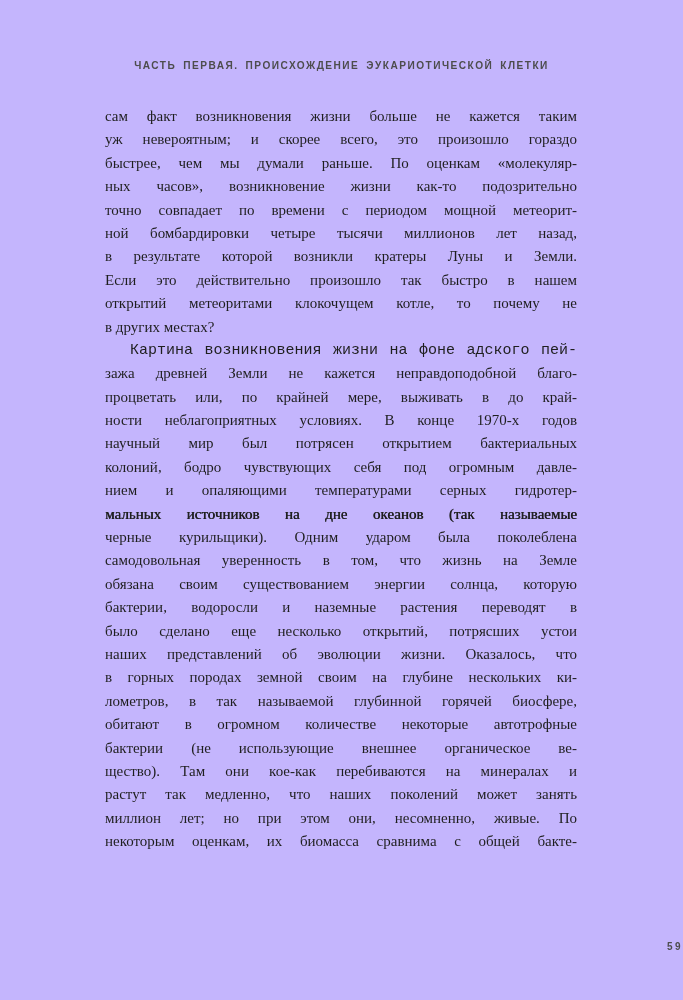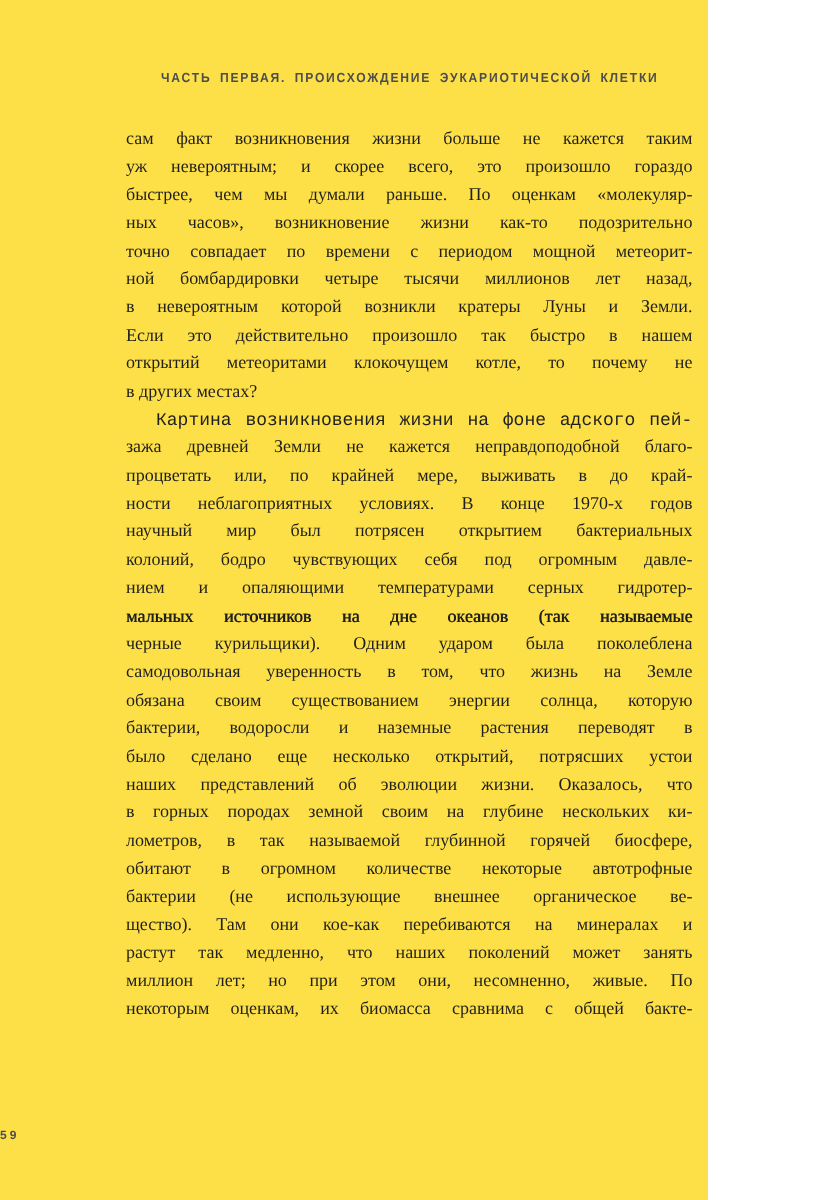--- a/index.html
+++ b/index.html
@@ -2,23 +2,23 @@
 <html><head>
 <meta charset="utf-8">
 <style>
   html, body {
     margin: 0;
     padding: 0;
     background: #ffffff;
   }
   .page {
     position: relative;
-    width: 590px;
+    width: 683px;
     height: 1000px;
-    background: #fde047;
+    background: #c4b5fd;
     overflow: hidden;
     font-family: "Liberation Serif", "DejaVu Serif", serif;
   }
   .running-header {
     position: absolute;
     top: 59px;
     left: 0;
     width: 683px;
     text-align: center;
     font-family: "Liberation Sans", "DejaVu Sans", sans-serif;
@@ -55,42 +55,42 @@
     text-align-last: left;
   }
   .line.heavier {
     text-shadow: 0.45px 0 0 currentColor;
   }
   .folio {
     position: absolute;
     top: 941px;
     left: 0;
     width: 683px;
-    text-align: left;
+    text-align: right;
     font-family: "Liberation Sans", "DejaVu Sans", sans-serif;
     font-size: 10px;
     font-weight: 700;
     letter-spacing: 2.5px;
     color: #4d4d4d;
   }
 </style>
 </head>
 <body>
 
 <div class="page">
   <div class="running-header">ЧАСТЬ ПЕРВАЯ. ПРОИСХОЖДЕНИЕ ЭУКАРИОТИЧЕСКОЙ КЛЕТКИ</div>
 
   <div class="text-block">
       <div class="line">сам факт возникновения жизни больше не кажется таким</div>
       <div class="line">уж невероятным; и скорее всего, это произошло гораздо</div>
       <div class="line">быстрее, чем мы думали раньше. По оценкам «молекуляр-</div>
       <div class="line">ных часов», возникновение жизни как-то подозрительно</div>
       <div class="line">точно совпадает по времени с периодом мощной метеорит-</div>
       <div class="line">ной бомбардировки четыре тысячи миллионов лет назад,</div>
-      <div class="line">в невероятным которой возникли кратеры Луны и Земли.</div>
+      <div class="line">в результате которой возникли кратеры Луны и Земли.</div>
       <div class="line">Если это действительно произошло так быстро в нашем</div>
       <div class="line">открытий метеоритами клокочущем котле, то почему не</div>
       <div class="line no-justify">в других местах?</div>
       <div class="line indent">Картина возникновения жизни на фоне адского пей-</div>
       <div class="line">зажа древней Земли не кажется неправдоподобной благо-</div>
       <div class="line">процветать или, по крайней мере, выживать в до край-</div>
       <div class="line">ности неблагоприятных условиях. В конце 1970-х годов</div>
       <div class="line">научный мир был потрясен открытием бактериальных</div>
       <div class="line">колоний, бодро чувствующих себя под огромным давле-</div>
       <div class="line">нием и опаляющими температурами серных гидротер-</div>

